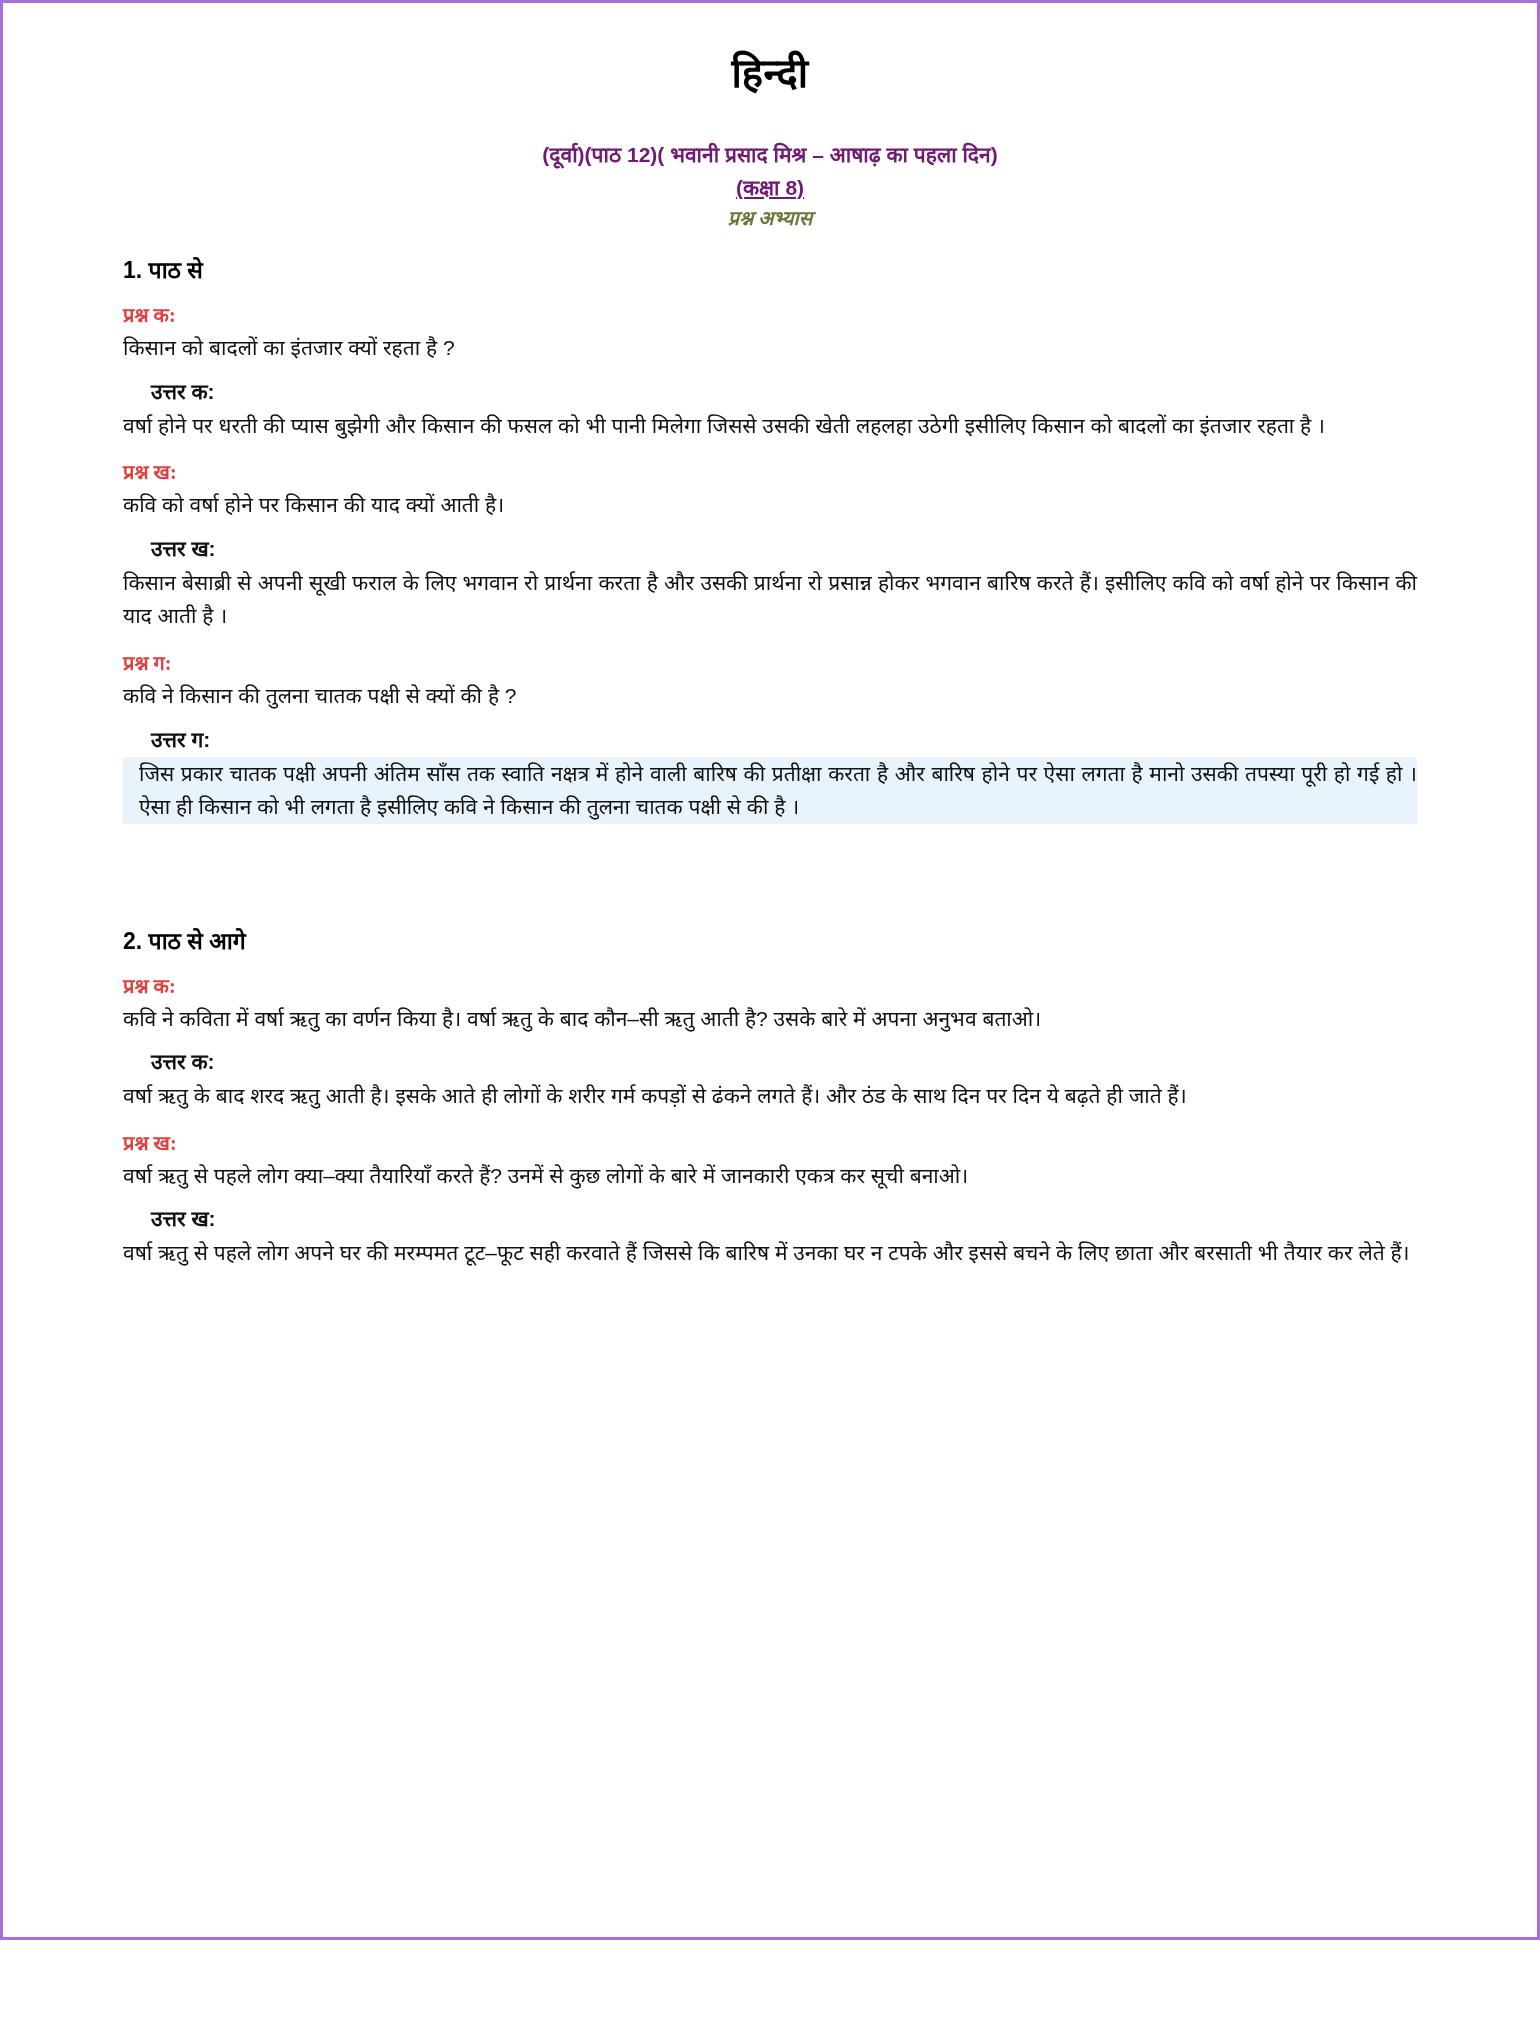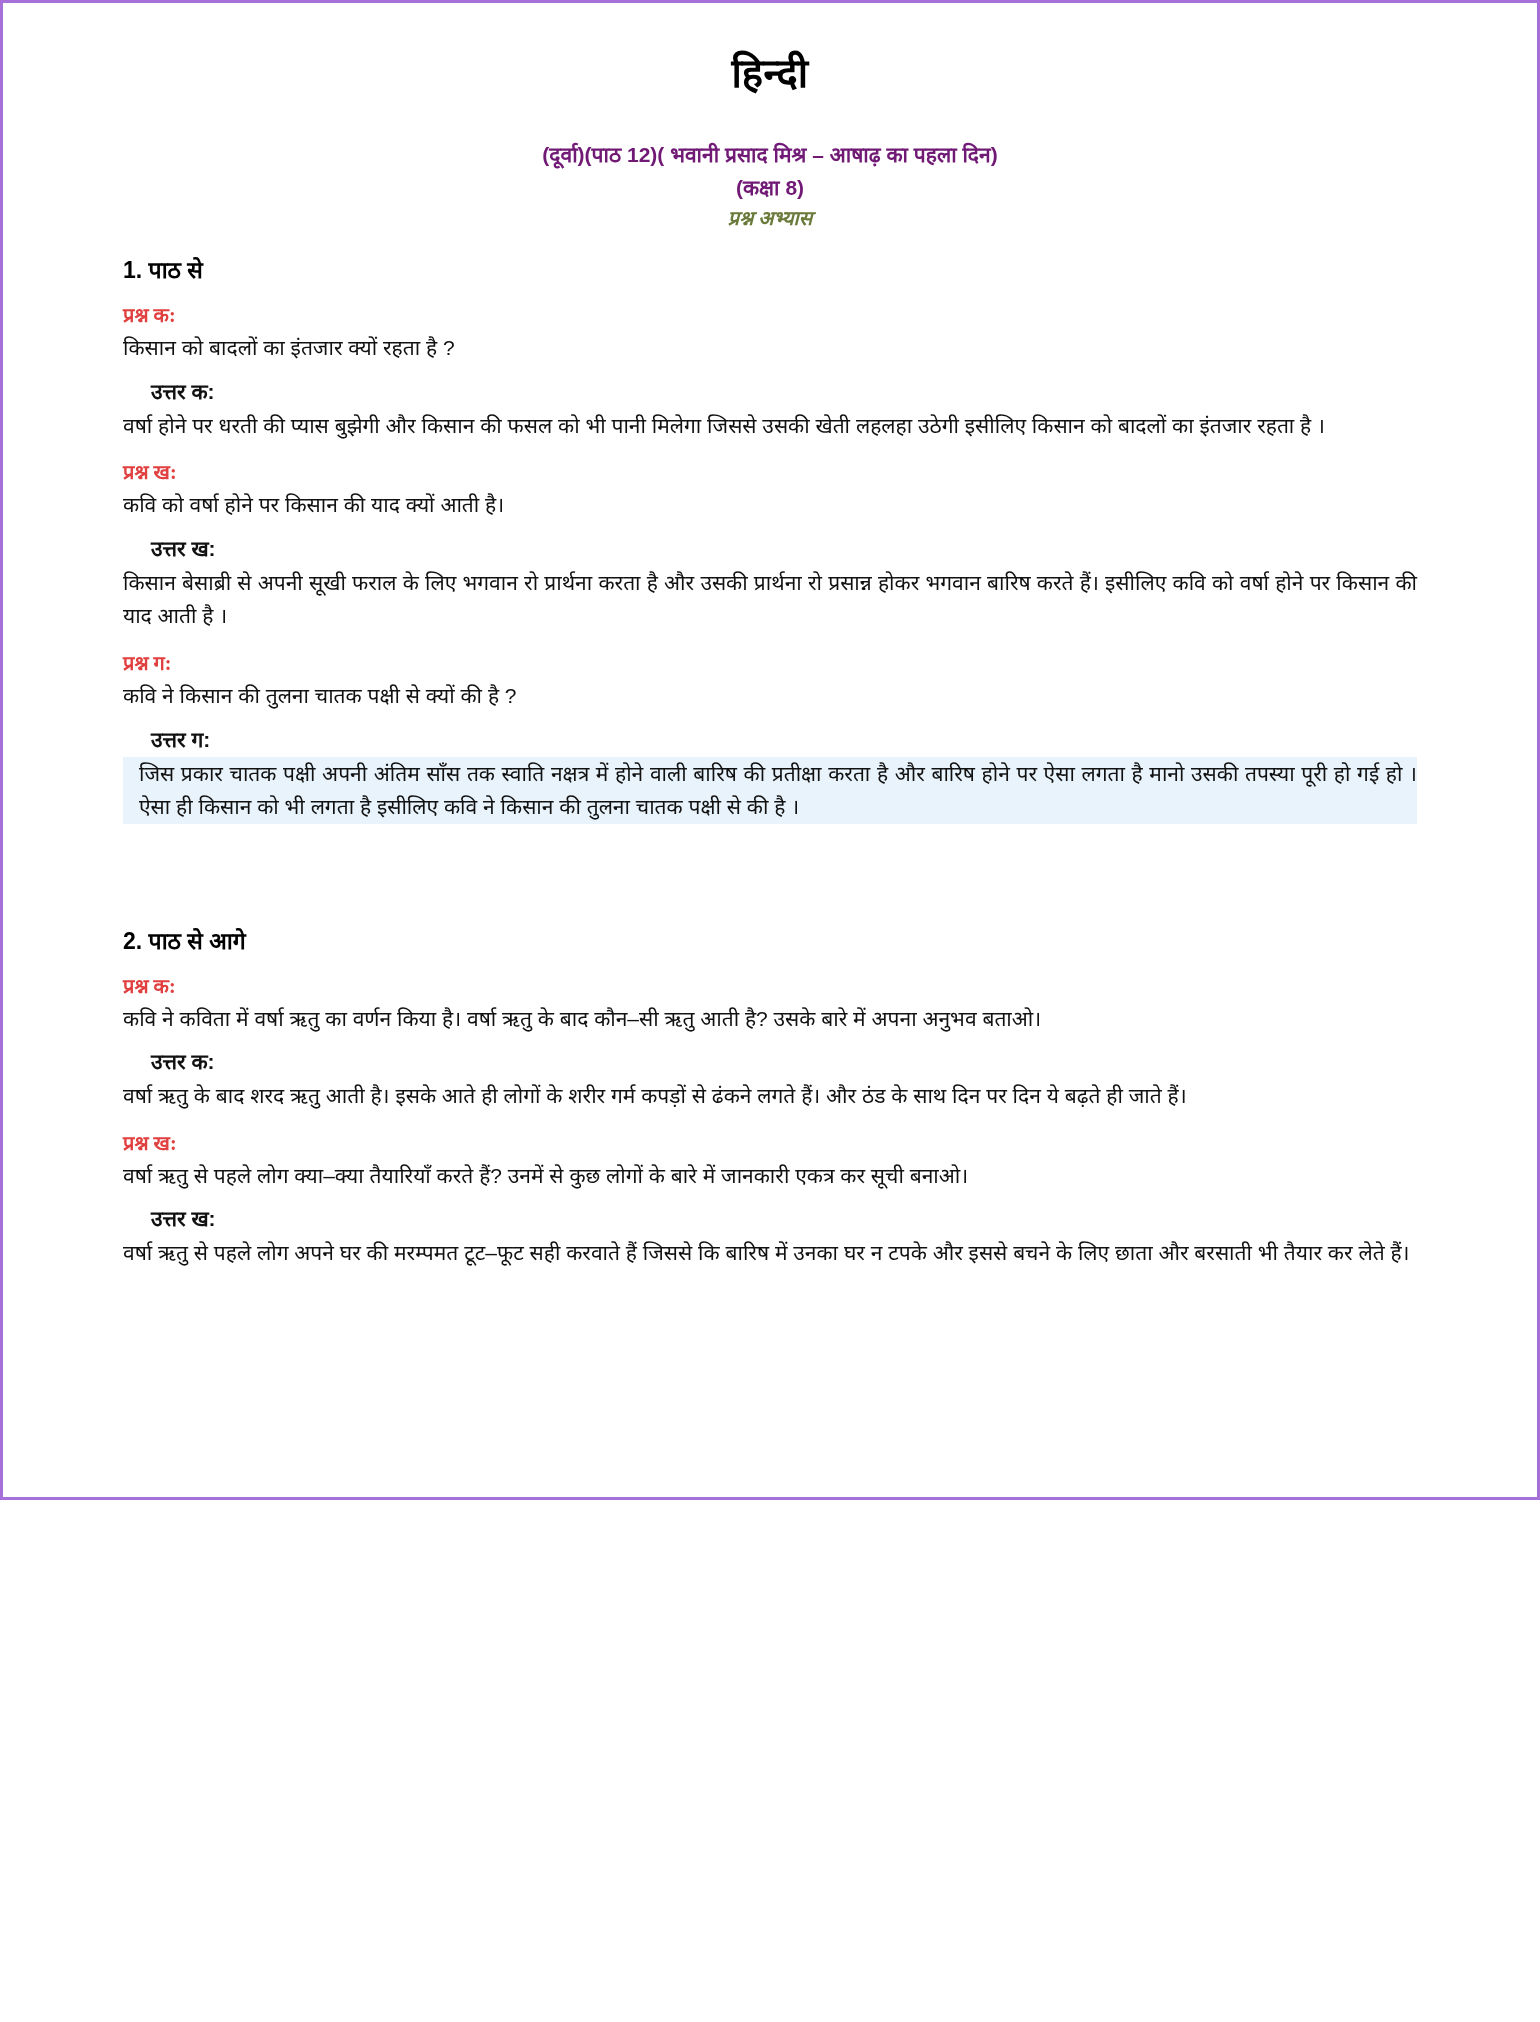--- a/index.html
+++ b/index.html
@@ -5,21 +5,21 @@
   html, body {
     margin: 0;
     padding: 0;
     background: #ffffff;
   }
   body {
     font-family: "Liberation Sans", sans-serif;
   }
   .page {
     width: 1540px;
-    height: 1500px;
+    height: 1940px;
     box-sizing: border-box;
     border: 3px solid #a770d8;
     background: #ffffff;
     position: relative;
     overflow: hidden;
   }
   .inner {
     padding: 28px 120px 0 120px;
     box-sizing: border-box;
   }
@@ -35,20 +35,21 @@
   .doc-subtitle {
     text-align: center;
     font-size: 21px;
     font-weight: bold;
     color: #701a75;
     margin-top: 42px;
     line-height: 1.55;
   }
   .doc-subtitle .line2 {
     display: block;
+    text-decoration: underline;
   }
   .section-heading-center {
     text-align: center;
     font-size: 20px;
     font-style: italic;
     color: #6a7a3a;
     font-family: "Liberation Serif", serif;
     font-weight: bold;
   }
   .section-title {

